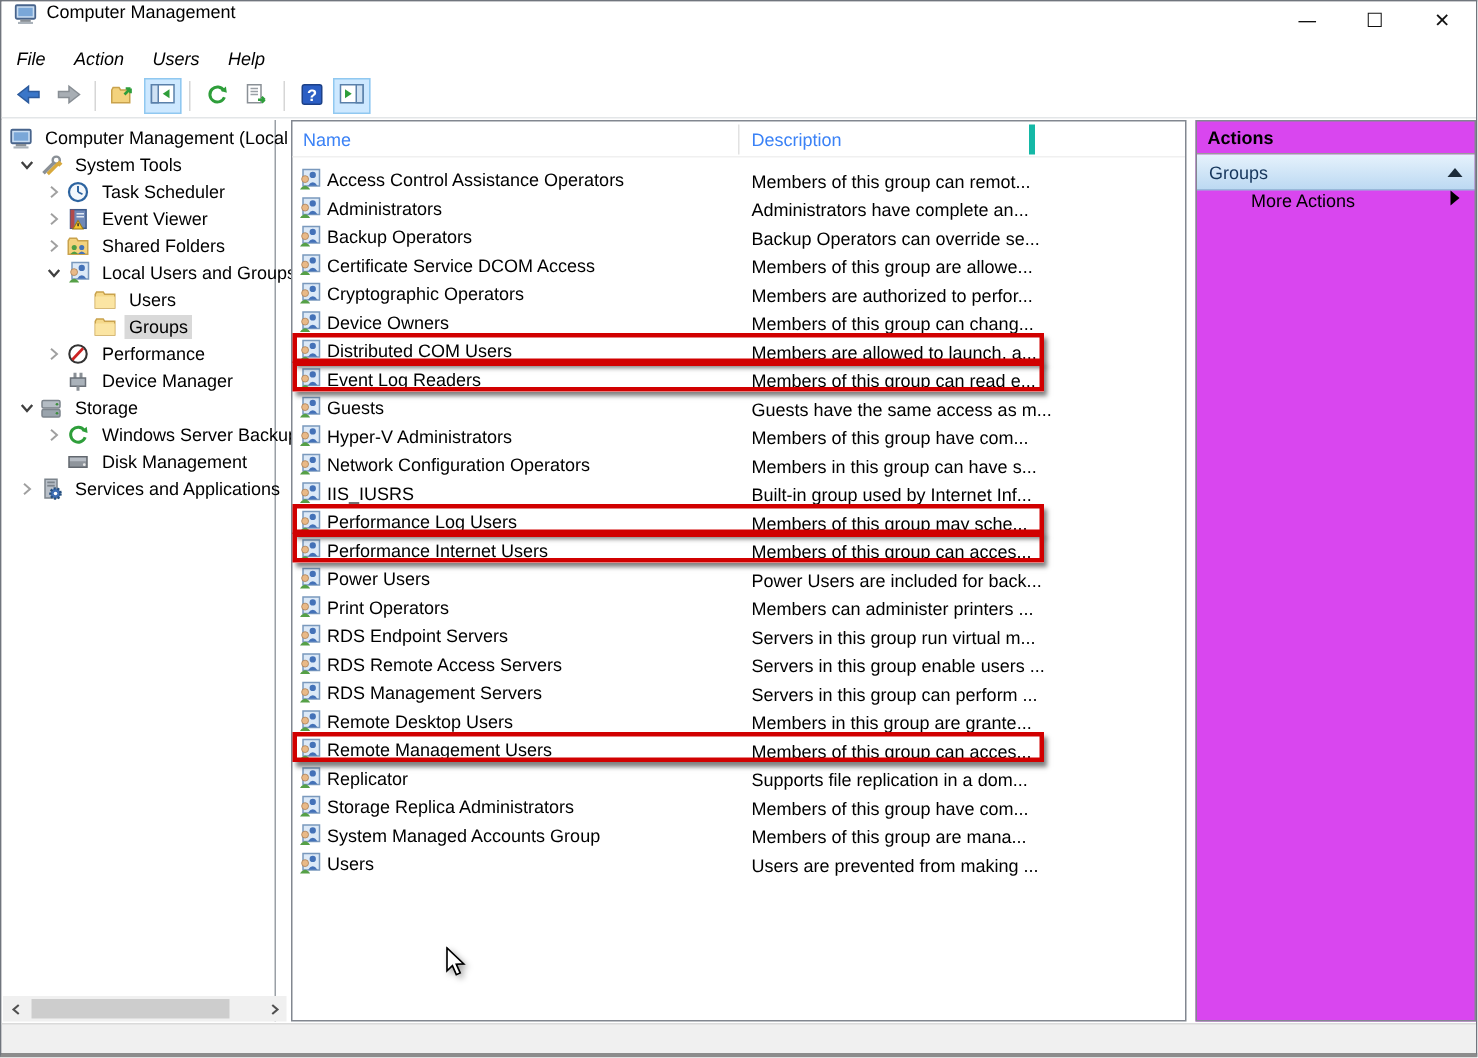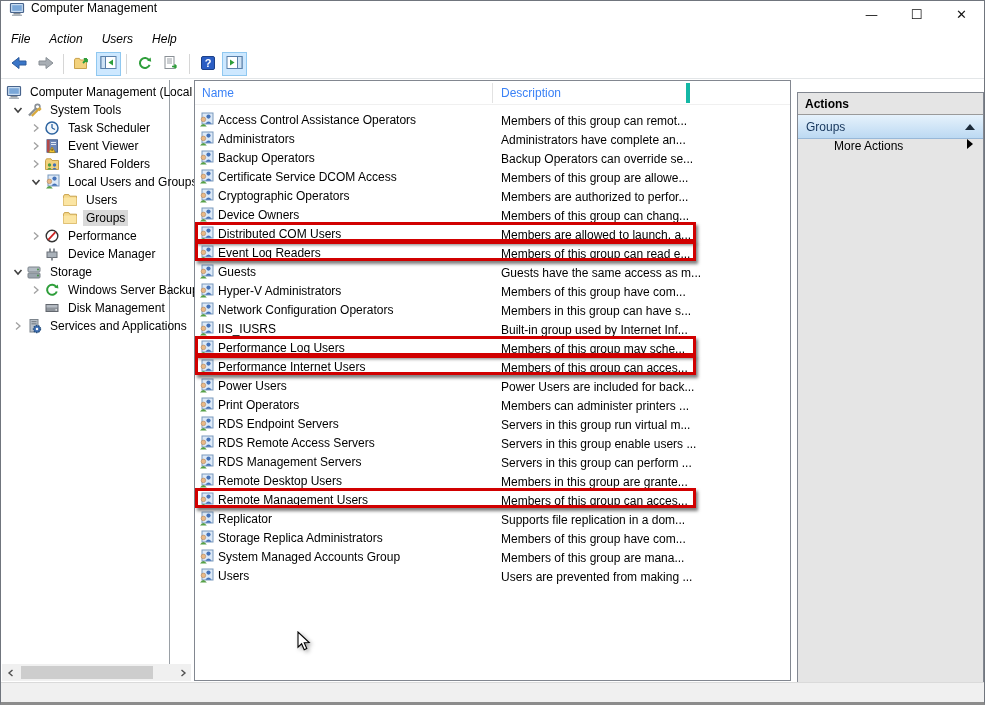--- a/index.html
+++ b/index.html
@@ -19,21 +19,21 @@
 
   
   #toolbar { position:absolute; left:0; top:49px; width:100%; height:29px; background:#fff; border-bottom:1px solid #e3e6e8; display:flex; align-items:center; padding-left:4px; }
   .tbtn { width:25px; height:24px; margin:0 1px; display:flex; align-items:center; justify-content:center; border:1px solid transparent; }
   .tbtn.hl { background:#cde8ff; border:1px solid #90c8f0; }
   .tsep { width:1px; height:20px; background:#d6d6d6; margin:0 4px; }
 
   
   #content { position:absolute; left:0; top:79px; width:985px; height:602px; background:#fff; }
 
-  #tree-pane { position:absolute; left:1px; top:0; width:168px; height:601px; background:#fff; border-right:1px solid #9aa0a6; }
+  #tree-pane { position:absolute; left:1px; top:0; width:182px; height:601px; background:#fff; border-right:1px solid #9aa0a6; }
   #tree-rows { position:absolute; left:0; top:3px; width:100%; }
   .tree-row { display:flex; align-items:center; height:18px; white-space:nowrap; }
   .tree-row .spacer { flex:none; }
   .tree-row .chev { flex:none; width:15px; height:14px; }
   .tree-row .ticon16 { flex:none; width:16px; height:16px; margin-right:5px; }
   .tree-row .tlabel { padding:1px 3px; }
   .tree-row .tlabel.sel { background:#d9d9d9; }
 
   
   #tree-hscroll { position:absolute; left:0; bottom:0; width:189px; height:17px; background:#f0f0f0; display:flex; align-items:center; }
@@ -45,21 +45,21 @@
   .hcell { font-size:12px; color:#3b82f6; }
   .hcell.name { width:298px; padding-left:7px; border-right:1px solid #e2e2e2; height:20px; line-height:20px; }
   .hcell.desc { width:197px; padding-left:8px; border-right:4px solid #14b8a6; height:20px; line-height:20px; }
   #list-rows { position:relative; padding-top:4px; }
   .lrow { position:relative; display:flex; align-items:flex-end; height:19px; }
   .lcell-name { flex:none; width:298px; display:flex; align-items:center; padding-left:3px; overflow:hidden; white-space:nowrap; }
   .lcell-name .gicon { flex:none; width:16px; height:16px; margin-right:4px; }
   .lcell-desc { flex:none; width:290px; padding-left:8px; white-space:nowrap; overflow:hidden; }
   .hlbox { position:absolute; left:0; top:-1px; width:501px; height:20px; border:3px solid #d10000; box-shadow:2px 3px 3px rgba(0,0,0,0.5); z-index:4; pointer-events:none; }
 
-  #actions-pane { position:absolute; left:796px; top:0; width:187px; height:601px; background:#e5e5e5; border:1px solid #828790;margin-top:12px; }
+  #actions-pane { position:absolute; left:796px; top:0; width:187px; height:601px; background:#d946ef; border:1px solid #828790; }
   #actions-title { height:22px; line-height:22px; padding-left:7px; font-weight:bold; border-bottom:1px solid #9a9a9a; }
   #actions-group { height:24px; display:flex; align-items:center; padding:0 8px; background:linear-gradient(#e6f2fc,#bcd9f2); border-bottom:1px solid #98b8d8; color:#16365c; }
   #actions-group .glabel { flex:1; }
   .tri-up { width:0; height:0; border-left:5px solid transparent; border-right:5px solid transparent; border-bottom:6px solid #1c2b39; }
   #more-actions { height:22px; display:flex; align-items:flex-start; padding:0 10px 0 36px; }
   #more-actions .malabel { flex:1; }
   .tri-right { width:0; height:0; border-top:5px solid transparent; border-bottom:5px solid transparent; border-left:6px solid #000; }
 
   
   #statusbar { position:absolute; left:0; top:681px; width:985px; height:21px; background:#f0f0f0; border-top:1px solid #dadada; }

